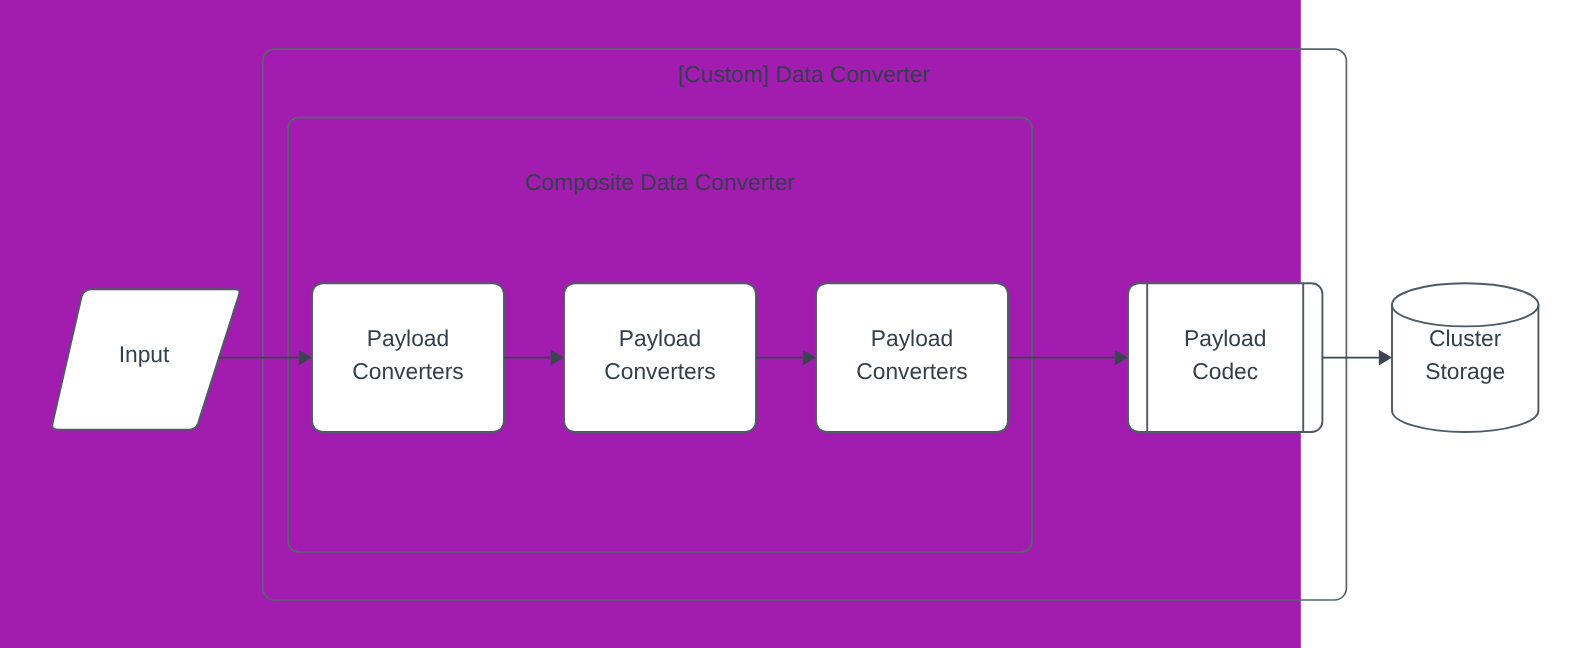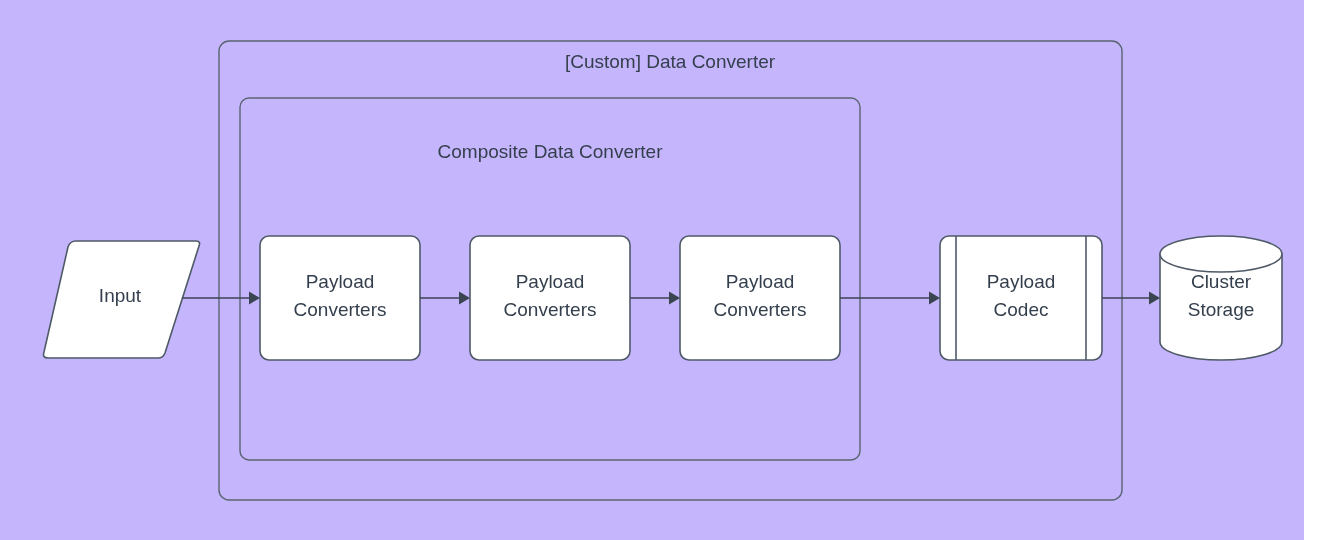--- a/index.html
+++ b/index.html
@@ -8,23 +8,23 @@
     background: #ffffff;
   }
   body {
     width: 1320px;
     height: 540px;
     font-family: "Liberation Sans", sans-serif;
     overflow: hidden;
   }
   #diagram-root {
     position: relative;
-    width: 1304px;
+    width: 1084px;
     height: 540px;
-    background: #c4b5fd;
+    background: #a21caf;
   }
   svg.diagram {
     display: block;
     width: 1320px;
     height: 540px;
   }
   .shape-outline {
     fill: #ffffff;
     stroke: #4f5a67;
     stroke-width: 1.6;

